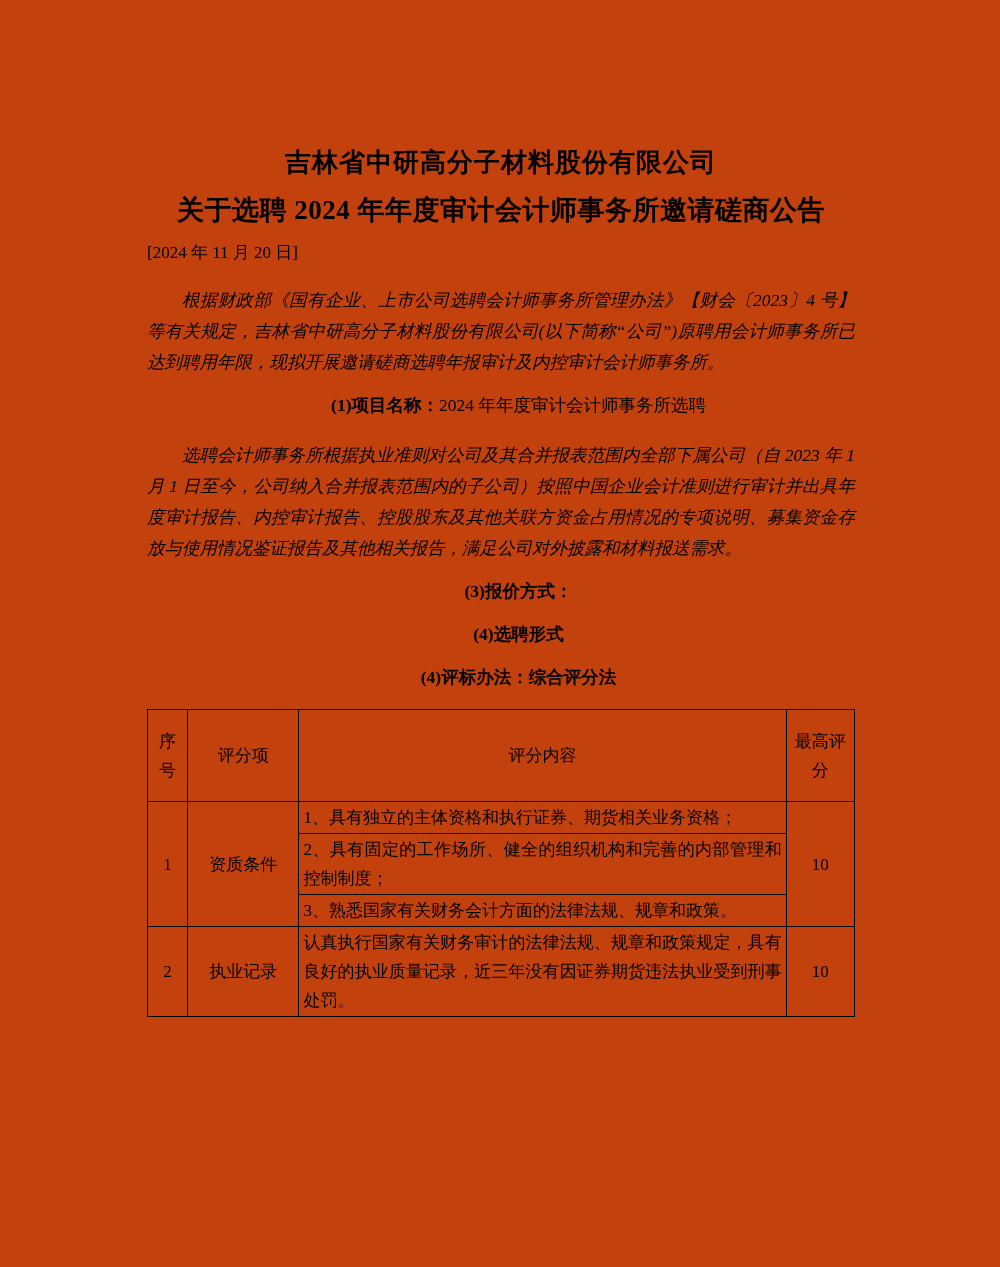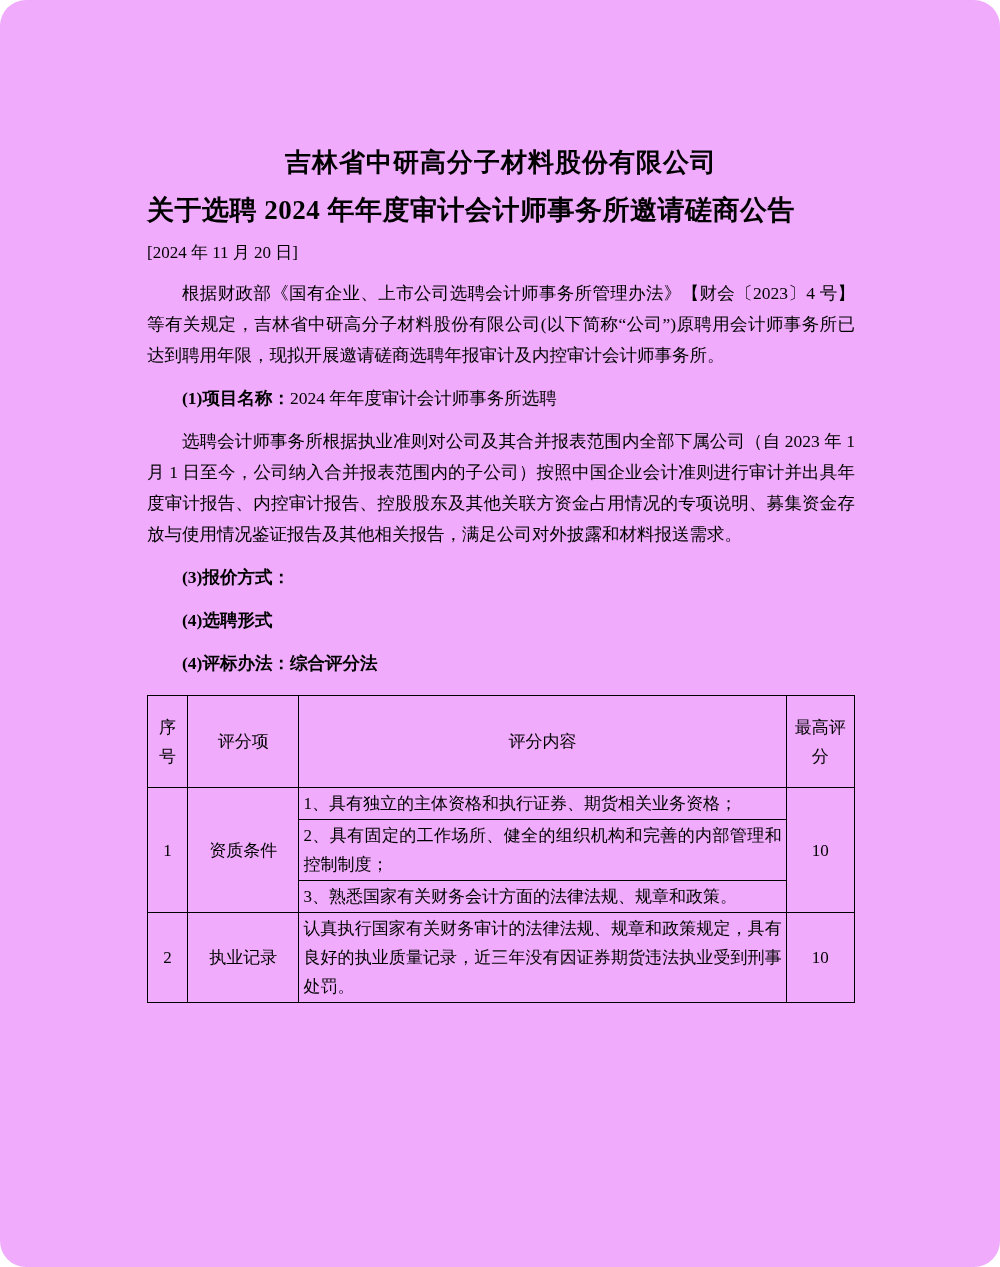--- a/index.html
+++ b/index.html
@@ -1,65 +1,66 @@
 <!DOCTYPE html>
 <html><head>
 <meta charset="utf-8">
 <style>
   * { margin: 0; padding: 0; box-sizing: border-box; }
   html, body { background: #ffffff; }
   .page {
     position: relative;
     width: 1000px;
     height: 1267px;
-    background: #f0abfc;
+    background: #c2410c;
     color: #000000;
     font-family: "Liberation Serif", "DejaVu Serif", serif;
     overflow: hidden;
-    border-radius: 26px;
   }
   .content {
     width: 708px;
     margin-left: 147px;
     padding-top: 146px;
   }
   .doc-title-1 {
     font-size: 26px;
     font-weight: bold;
     text-align: center;
     line-height: 34px;
     letter-spacing: 1px;
   }
   .doc-title-2 {
     font-size: 27px;
     font-weight: bold;
-    text-align: left;
+    text-align: center;
     line-height: 36px;
     margin-top: 12px;
     letter-spacing: 0.5px;
   }
   .doc-date {
     font-size: 17px;
     text-align: left;
     line-height: 26px;
     margin-top: 12px;
   }
   .para {
     font-size: 17.5px;
     line-height: 31px;
     text-align: justify;
     text-indent: 2em;
-    margin-top: 12px;
+    margin-top: 19px;
+    font-style: italic;
   }
   .sec-heading {
     font-size: 17.5px;
     line-height: 31px;
     text-indent: 2em;
     font-weight: bold;
     margin-top: 12px;
+    text-align: center;
   }
   .sec-heading .inline-normal {
     font-weight: normal;
   }
   table.score-table {
     margin-top: 16px;
     width: 708px;
     border-collapse: collapse;
     table-layout: fixed;
     font-size: 17px;

